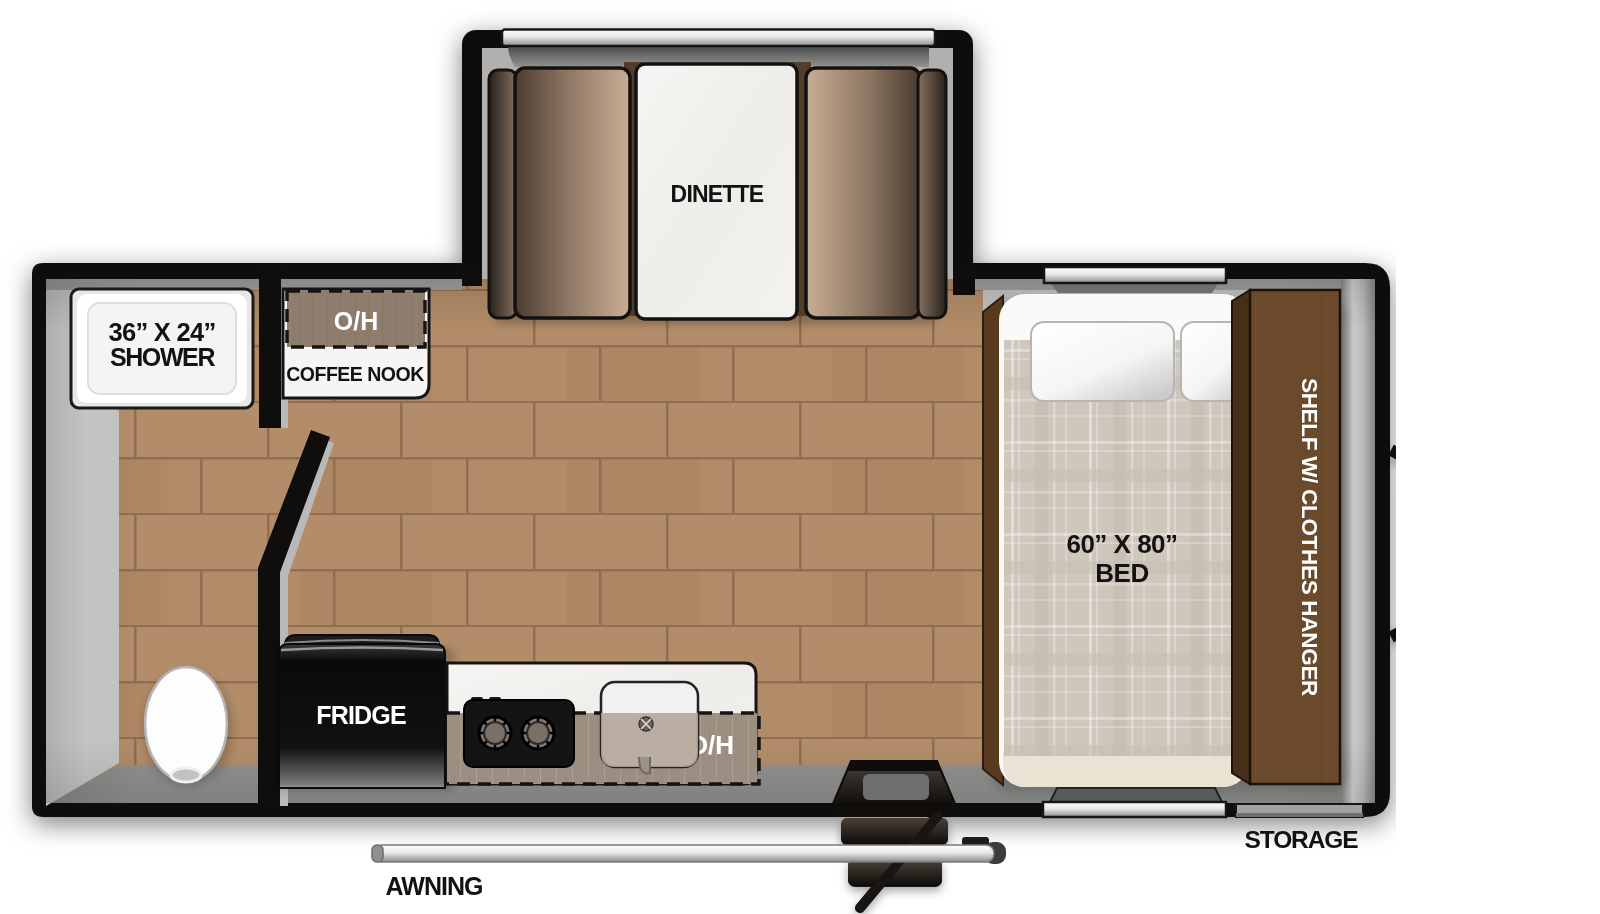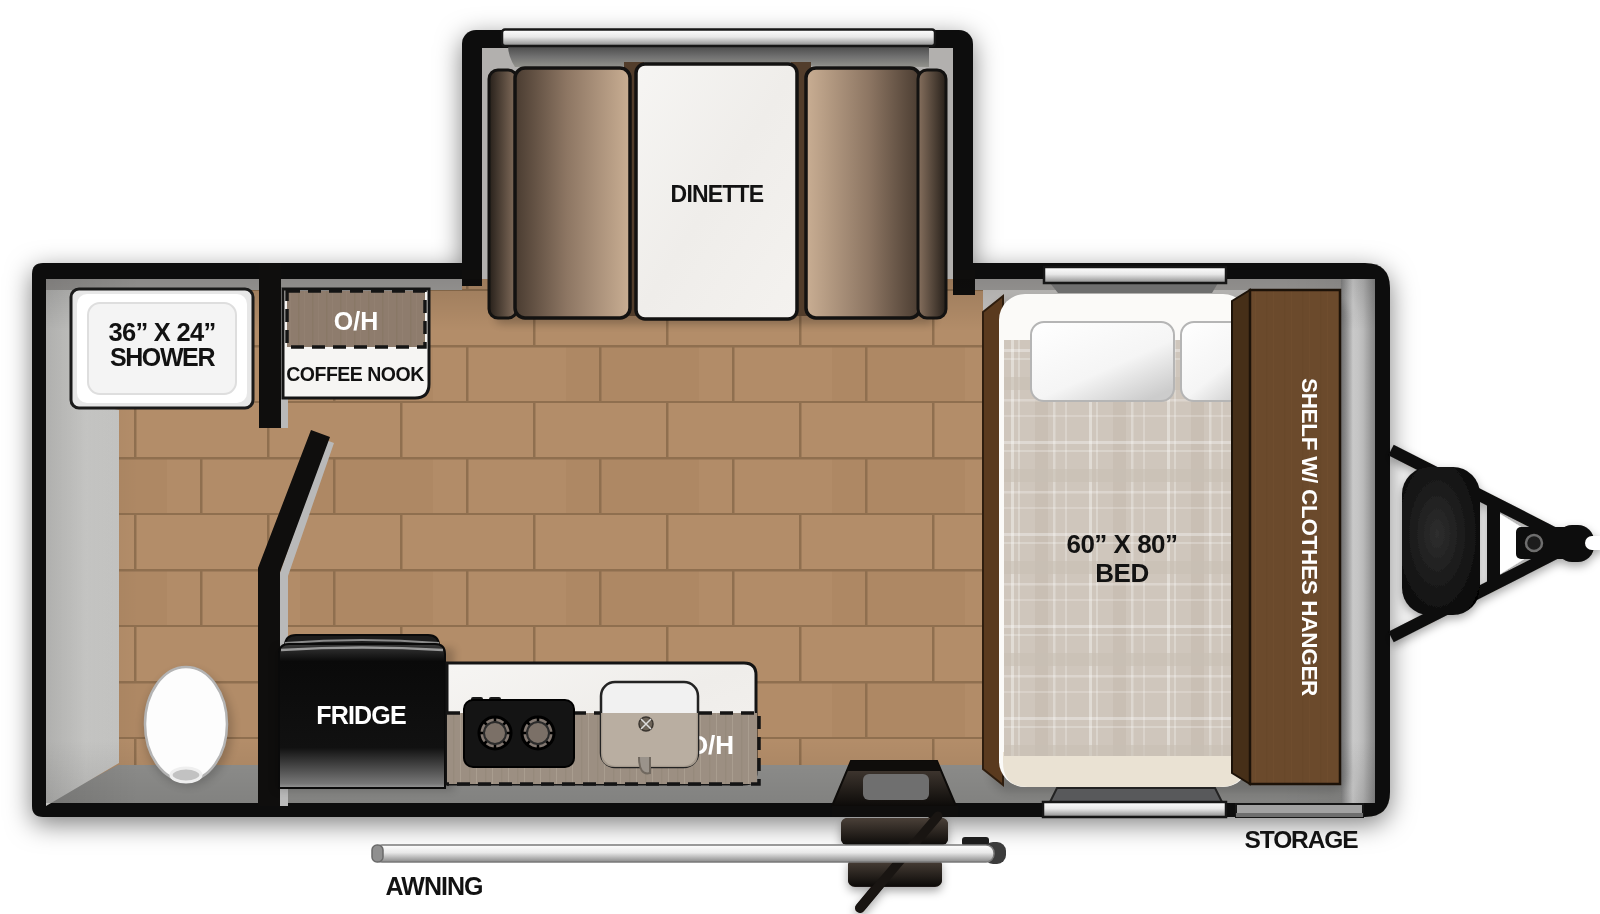--- a/index.html
+++ b/index.html
@@ -1,16 +1,16 @@
 <!DOCTYPE html>
 <html><head>
 <meta charset="utf-8">
 <style>
   html,body{margin:0;padding:0;background:#ffffff;}
-  .wrap{position:relative;width:1600px;height:914px;overflow:hidden;background:#ffffff;}
+  .wrap{position:relative;width:1396px;height:914px;overflow:hidden;background:#ffffff;}
   svg{position:absolute;top:0;left:0;}
   text{font-family:"Liberation Sans",sans-serif;font-weight:bold;}
 </style>
 </head>
 <body>
 <div class="wrap">
 <svg width="1600" height="914" viewBox="0 0 1600 914" xmlns="http://www.w3.org/2000/svg">
 <defs>
   <filter id="ds" x="-15%" y="-15%" width="130%" height="130%">
     <feDropShadow dx="0" dy="7" stdDeviation="13" flood-color="#000000" flood-opacity="0.5"></feDropShadow>

